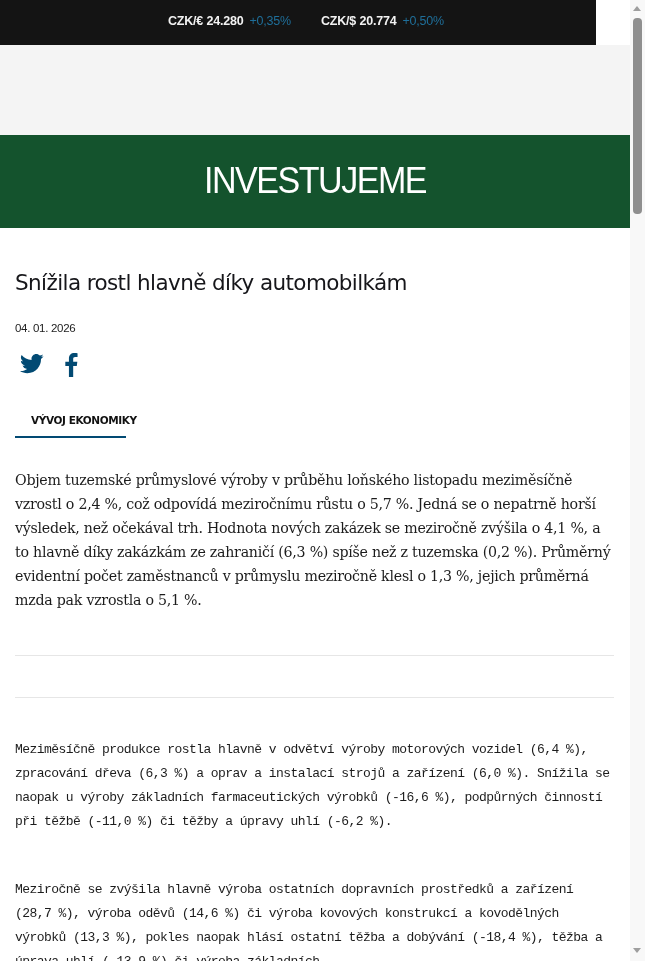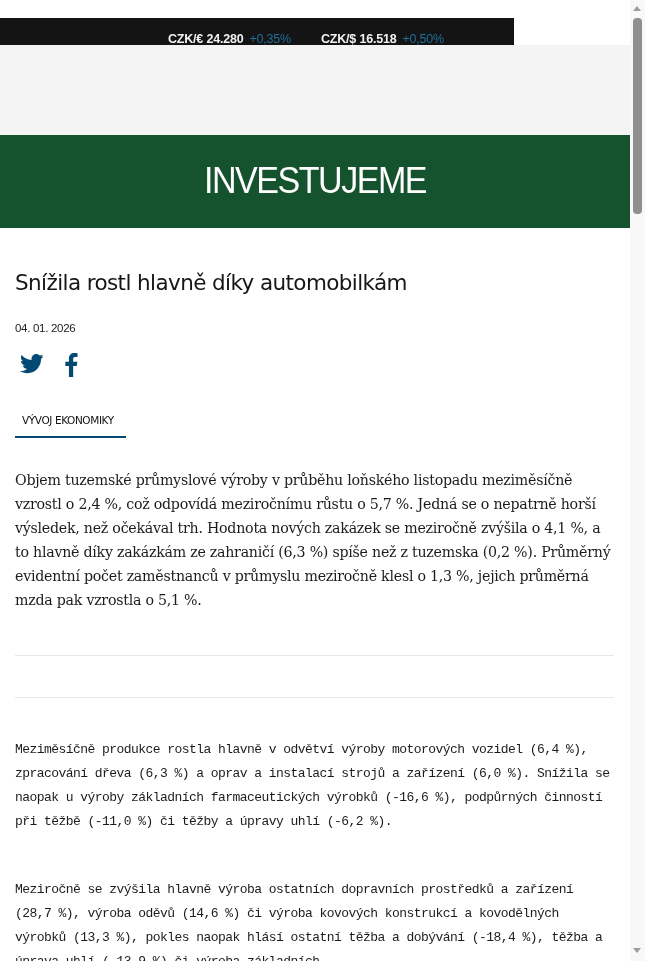--- a/index.html
+++ b/index.html
@@ -2,21 +2,21 @@
 <html><head>
   <meta charset="utf-8">
   <style>
     * { box-sizing: border-box; margin: 0; padding: 0; }
     html, body { width: 645px; height: 961px; overflow: hidden; background: #fff; }
     body { position: relative; font-family: "DejaVu Sans", sans-serif; color: #111; }
 
     .page { position: absolute; left: 0; top: 0; width: 630px; height: 961px; overflow: hidden; background: #fff; }
 
     
-    .topbar { position: absolute; left: 0; top: 0; width: 514px; height: 45px; background: #141414; margin-top: 18px; }
+    .topbar { position: absolute; left: 0; top: 0; width: 596px; height: 45px; background: #141414; }
     .rate { position: absolute; top: 14px; font-family: "Liberation Sans", sans-serif; font-size: 12.5px; font-weight: bold; color: #f2f2f2; letter-spacing: -0.2px; white-space: nowrap; }
     .rate .chg { font-weight: normal; color: #1f6f9a; margin-left: 6px; }
     .rate-eur { left: 168px; }
     .rate-usd { left: 321px; }
     .hamburger { position: absolute; left: 596px; top: 13px; width: 20px; height: 18px; cursor: pointer; }
     .hamburger span { position: absolute; left: 0; width: 19px; height: 2px; background: #fff; }
     .hamburger span:nth-child(1) { top: 1px; }
     .hamburger span:nth-child(2) { top: 8px; }
     .hamburger span:nth-child(3) { top: 15px; }
 
@@ -30,21 +30,21 @@
 
     
     .article { position: absolute; left: 15px; top: 228px; width: 600px; }
     .title { position: absolute; left: 0; top: 42px; font-family: "DejaVu Sans", sans-serif; font-size: 21.5px; font-weight: 500; color: #16161a; letter-spacing: -0.6px; white-space: nowrap; }
     .date { position: absolute; left: 0; top: 94px; font-family: "Liberation Sans", sans-serif; font-size: 11.5px; color: #222; letter-spacing: -0.3px; }
     .share { position: absolute; left: 5px; top: 125px; height: 24px; }
     .share .ic { position: absolute; top: 0; cursor: pointer; }
     .share .tw { left: 0; width: 24px; height: 22px; }
     .share .fb { left: 44px; width: 14px; height: 24px; }
 
-    .category { position: absolute; left: 7px; top: 186px; font-family: "DejaVu Sans", sans-serif; font-size: 10.5px; font-weight: normal; color: #111; letter-spacing: -0.4px; white-space: nowrap; cursor: pointer; }
+    .category { position: absolute; left: 16px; top: 186px; font-family: "DejaVu Sans", sans-serif; font-size: 10.5px; font-weight: bold; color: #111; letter-spacing: -0.4px; white-space: nowrap; cursor: pointer; }
     .category-line { position: absolute; left: 0; top: 208px; width: 111px; height: 2px; background: #024a73; }
 
     .lead { position: absolute; left: 0; top: 240px; width: 598px; font-family: "DejaVu Serif", serif; font-size: 14.2px; font-weight: normal; line-height: 24.1px; color: #1c1c1c; letter-spacing: -0.25px; }
 
     .hr { position: absolute; left: 0; width: 599px; height: 1px; background: #e6e6e6; }
     .hr1 { top: 427px; }
     .hr2 { top: 469px; }
 
     .body-text { position: absolute; left: 0; width: 598px; font-family: Liberation Mono, monospace; font-size: 13px; line-height: 24.1px; color: #1c1c1c; letter-spacing: -0.55px; }
     .p1 { top: 510px; }
@@ -59,21 +59,21 @@
 </head>
 <body>
 
 <div class="page">
 
   <div class="topbar">
     <div class="rate rate-eur">
       <span>CZK/€ 24.280</span><span class="chg">+0,35%</span>
     </div>
     <div class="rate rate-usd">
-      <span>CZK/$ 16.518</span><span class="chg">+0,50%</span>
+      <span>CZK/$ 20.774</span><span class="chg">+0,50%</span>
     </div>
     <div class="hamburger">
       <span></span>
         <span></span>
         <span></span>
     </div>
   </div>
 
   <div class="ad-space"></div>
 

